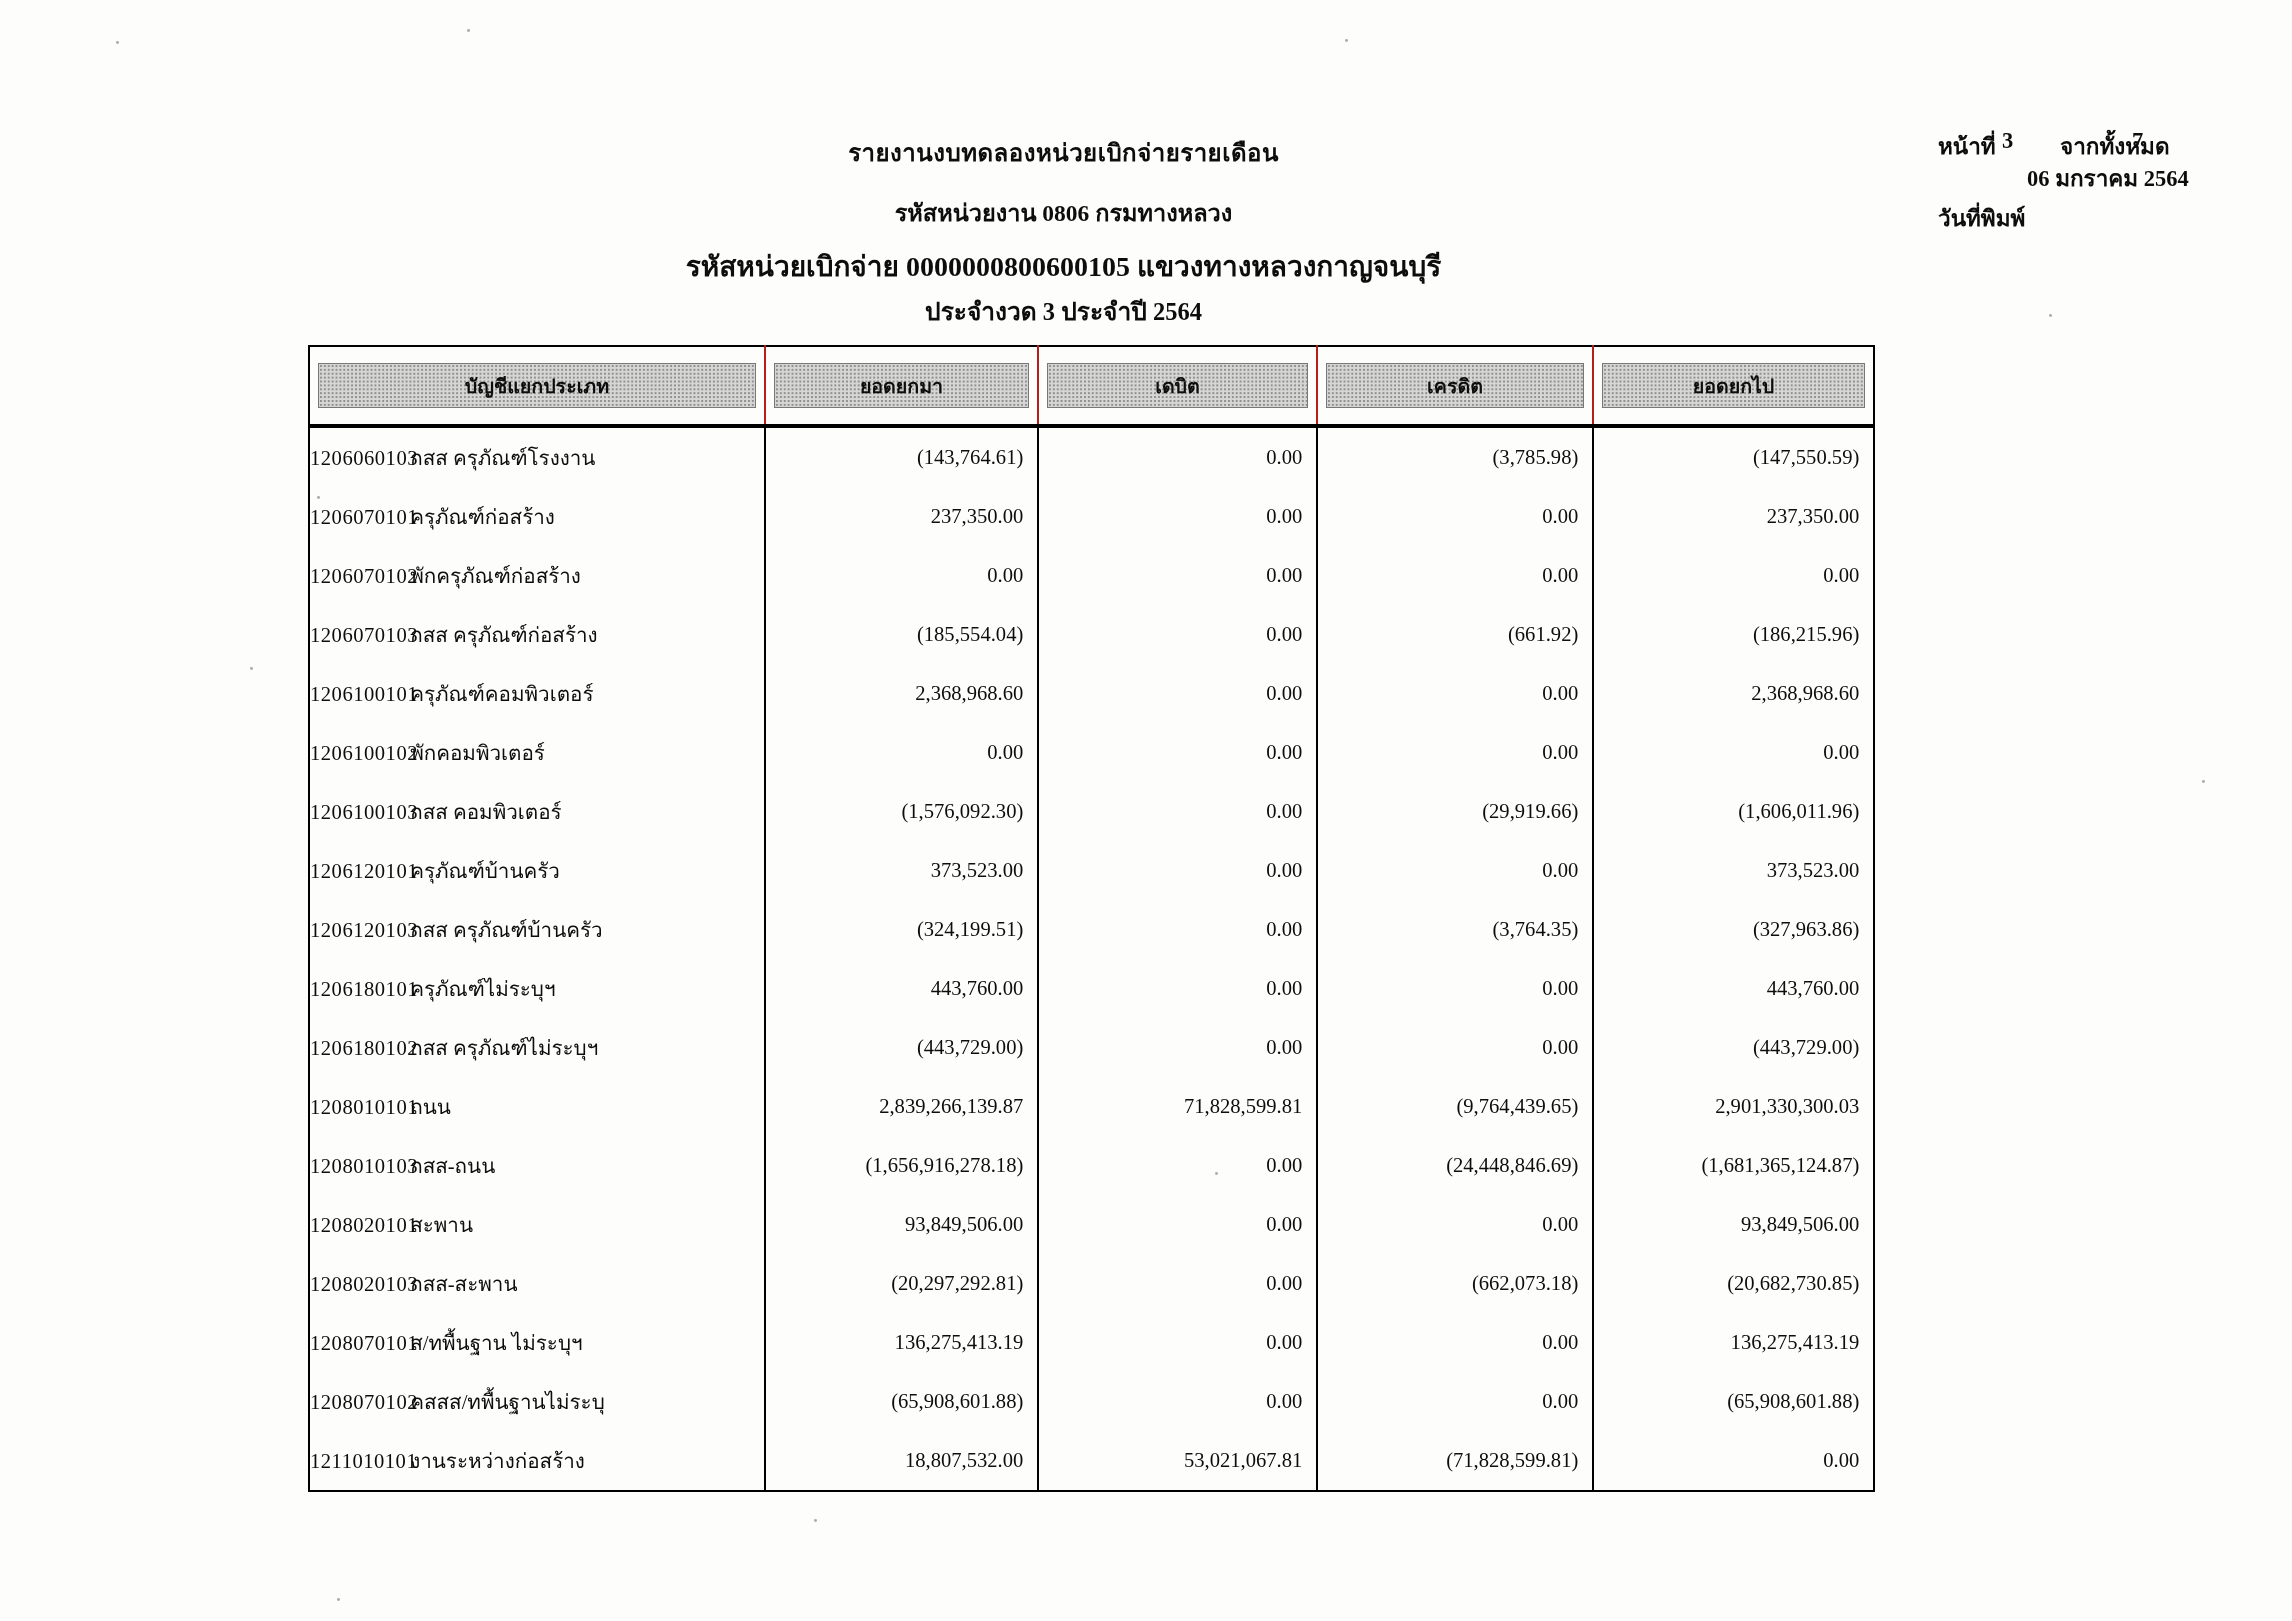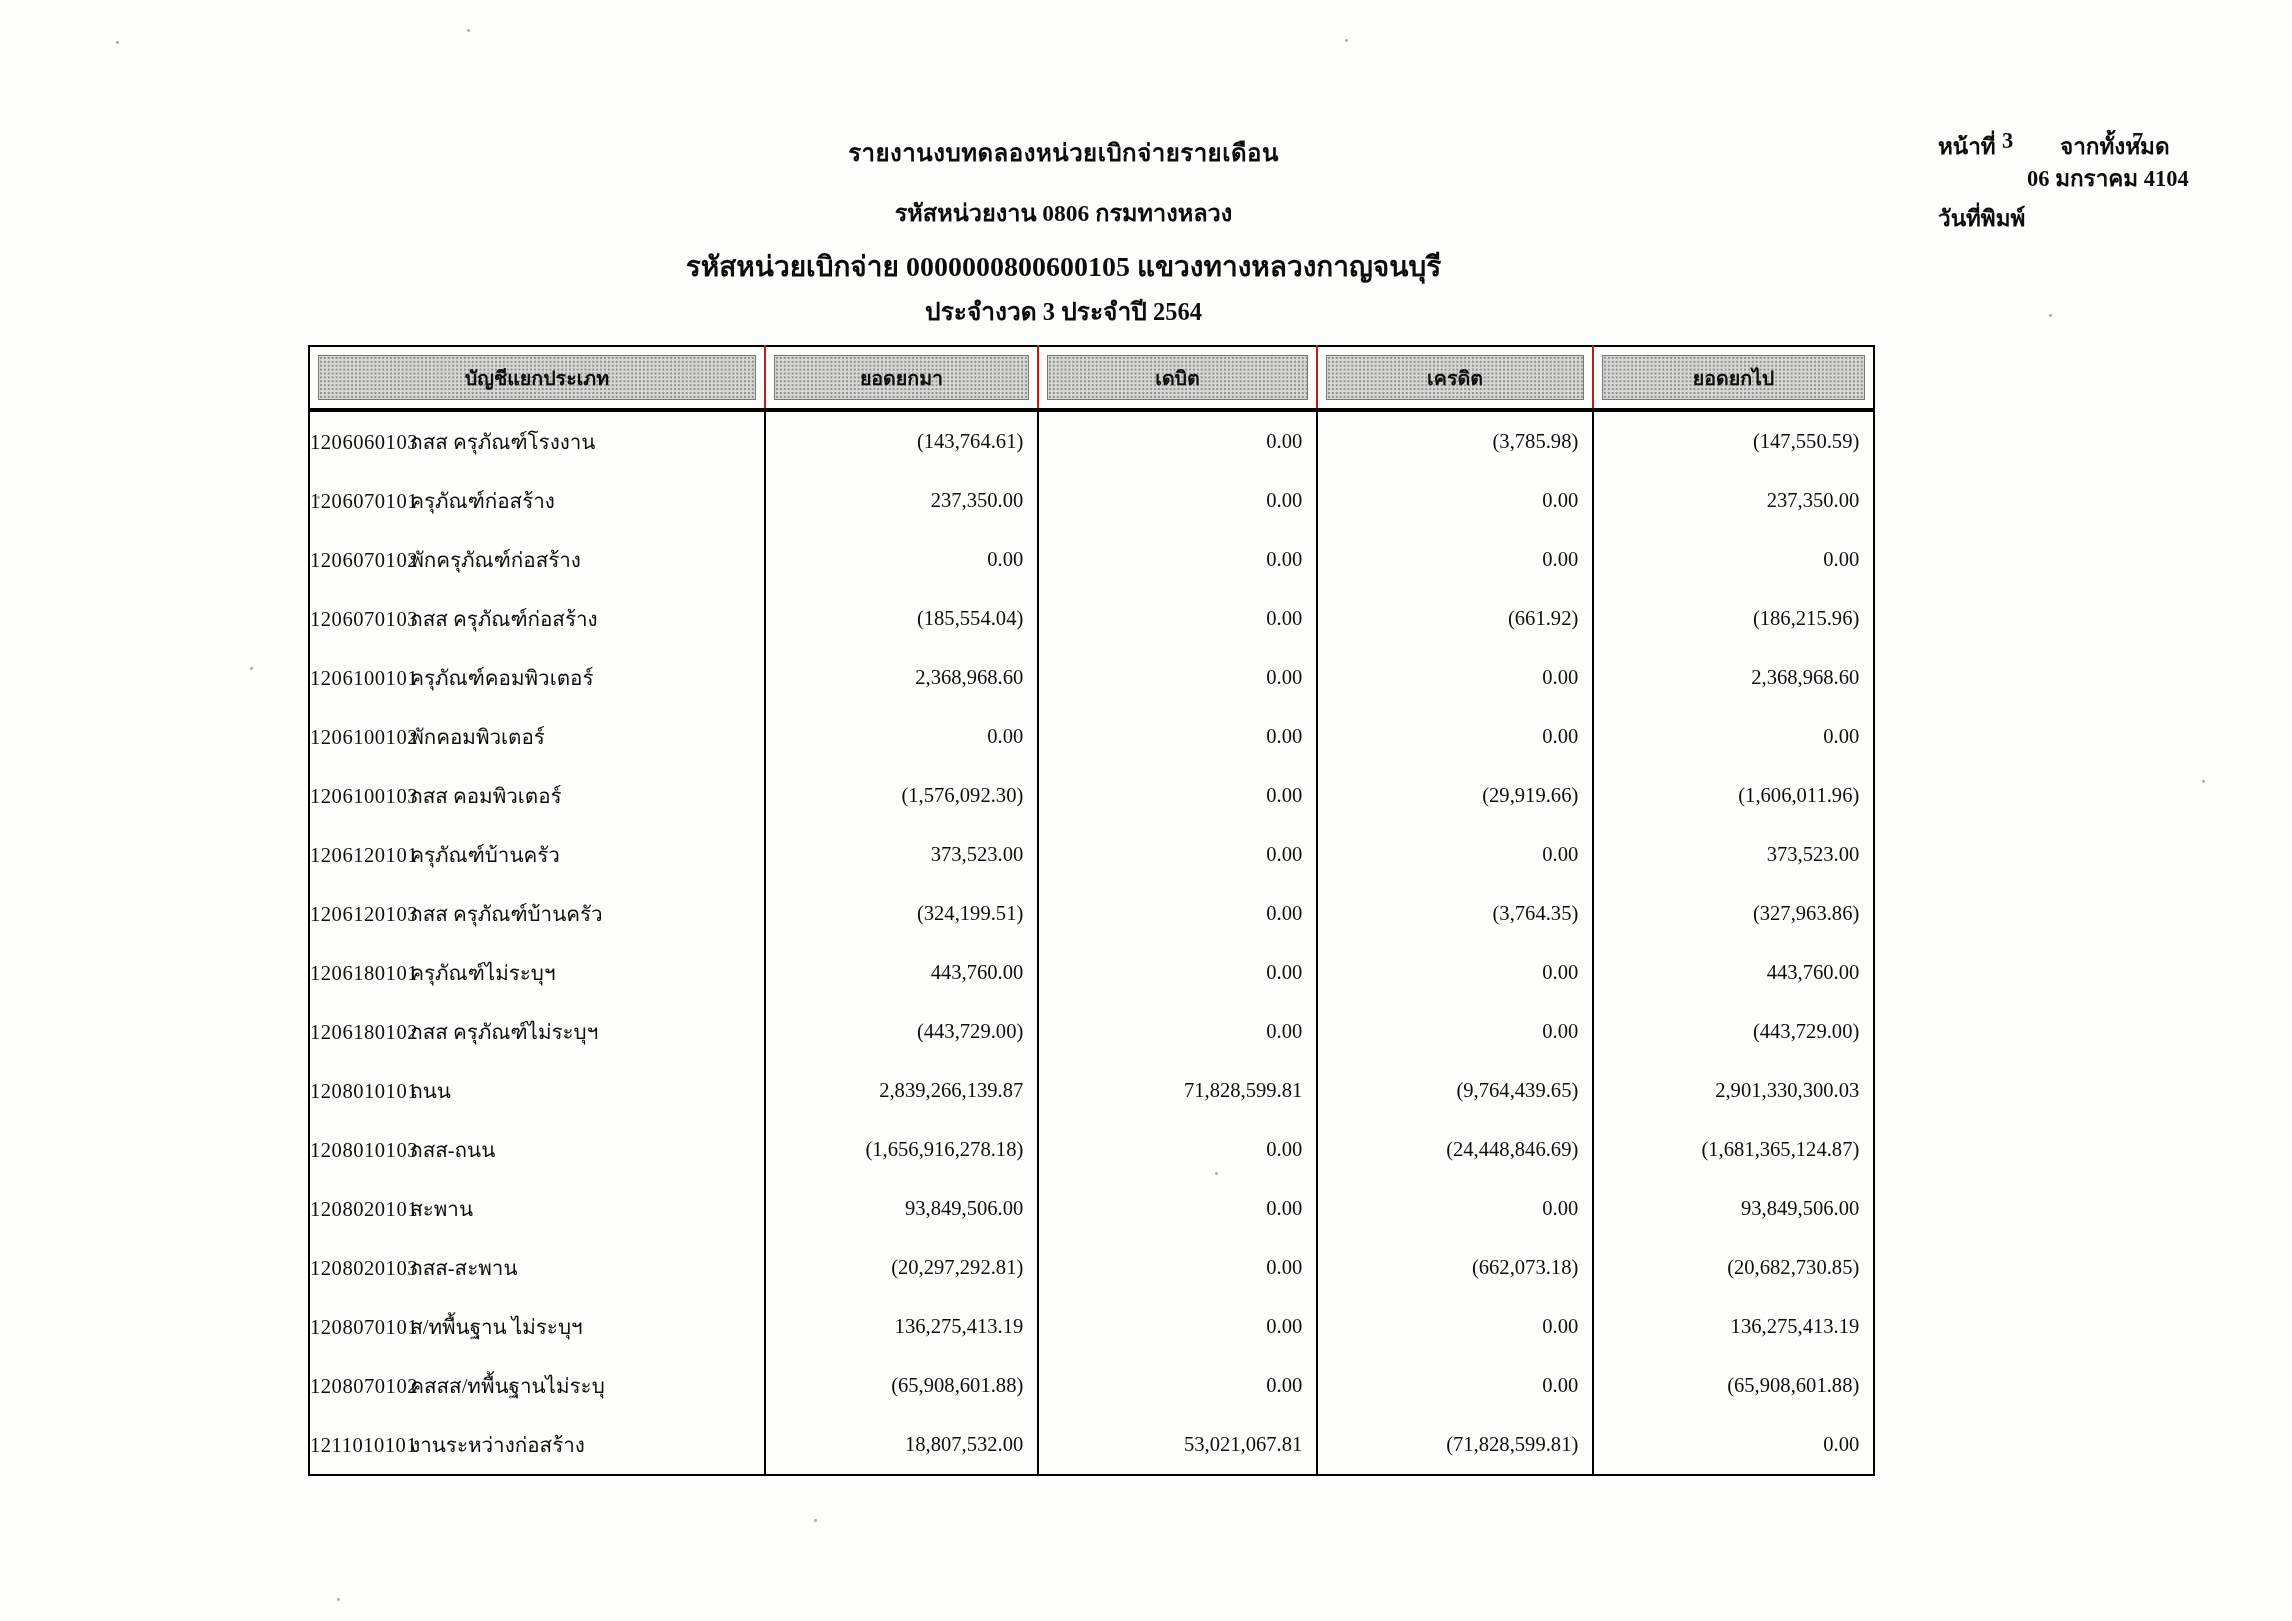--- a/index.html
+++ b/index.html
@@ -36,21 +36,21 @@
     font-size:20.6px;
   }
   .tb th{
     height:57px;padding:0 5.9px;
     border-bottom:4.9px solid #000;
     border-left:2px solid #b91c1c;
     font-weight:bold;vertical-align:middle;
   }
   .tb th:first-child{border-left:none;}
   .chip{
-    height:43px;margin:8px 2px;
+    height:43px;margin:16px 2px;
     display:flex;align-items:center;justify-content:center;
     background-color:#d6d6d4;
     background-image:radial-gradient(#8f8f8f 0.8px, rgba(0,0,0,0) 0.9px);
     background-size:3.9px 3.9px;
     border:1px solid #777;
     font-size:19.6px;
   }
   .tb td{
     height:59px;padding:0;
     border-left:2px solid #000;
@@ -74,21 +74,21 @@
   <div class="doc-sub2">รหัสหน่วยเบิกจ่าย 0000000800600105 แขวงทางหลวงกาญจนบุรี</div>
   <div class="doc-sub3">ประจำงวด 3 ประจำปี 2564</div>
 </div>
 
 <div class="meta">
   <span class="m-page-label">หน้าที่</span>
   <span class="m-page-num">3</span>
   <span class="m-total-label">จากทั้งหมด</span>
   <span class="m-total-num">7</span>
   <span class="m-date-label">วันที่พิมพ์</span>
-  <span class="m-date-val">06 มกราคม 4104</span>
+  <span class="m-date-val">06 มกราคม 2564</span>
 </div>
 
 <table class="tb">
   <colgroup>
     <col style="width:456px">
       <col style="width:273px">
       <col style="width:279px">
       <col style="width:276px">
       <col style="width:281px">
   </colgroup>

